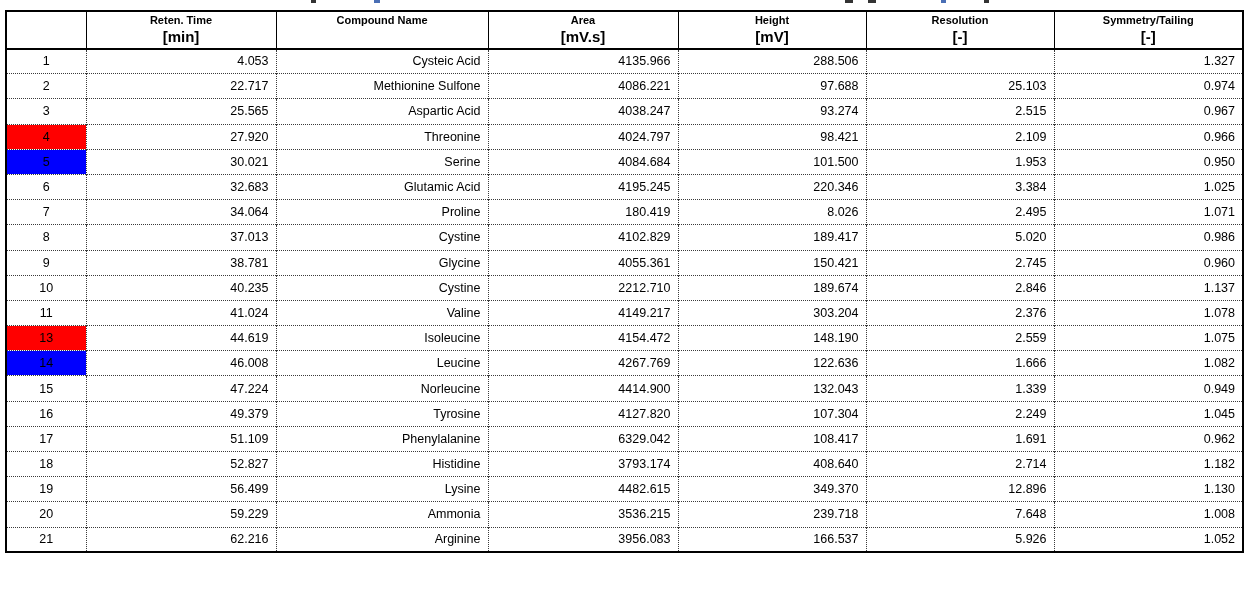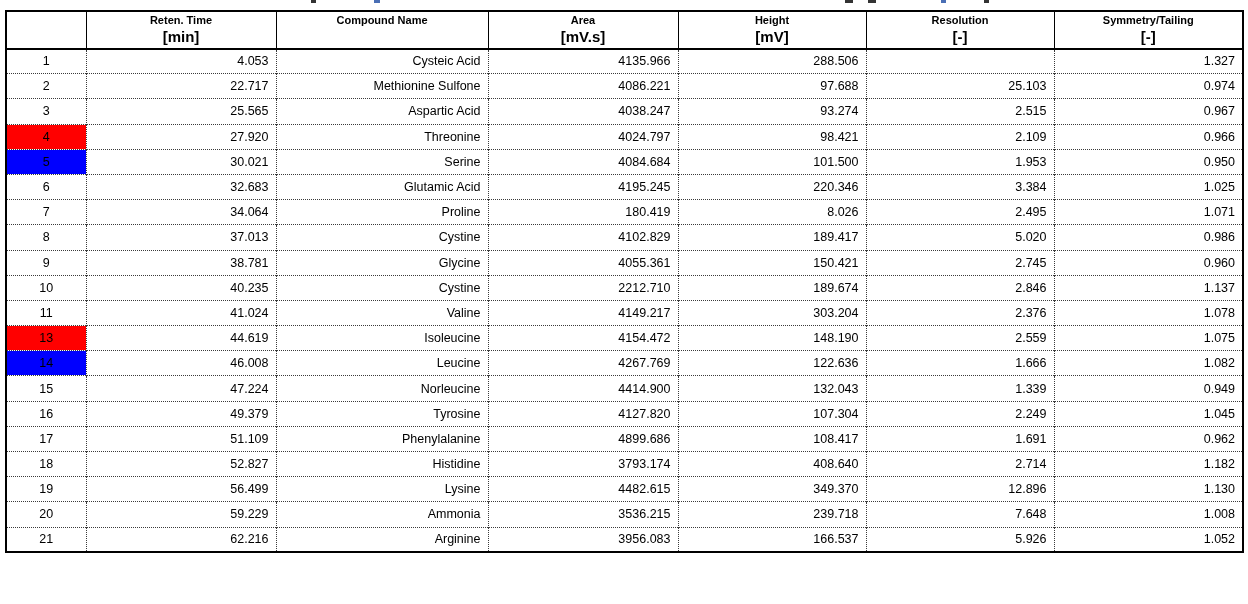--- a/index.html
+++ b/index.html
@@ -260,21 +260,21 @@
     <td class="c-left">Tyrosine</td>
     <td class="c-right">4127.820</td>
     <td class="c-right">107.304</td>
     <td class="c-right">2.249</td>
     <td class="c-right">1.045</td>
   </tr>
         <tr>
     <td class="c-num">17</td>
     <td class="c-right">51.109</td>
     <td class="c-left">Phenylalanine</td>
-    <td class="c-right">4899.686</td>
+    <td class="c-right">6329.042</td>
     <td class="c-right">108.417</td>
     <td class="c-right">1.691</td>
     <td class="c-right">0.962</td>
   </tr>
         <tr>
     <td class="c-num">18</td>
     <td class="c-right">52.827</td>
     <td class="c-left">Histidine</td>
     <td class="c-right">3793.174</td>
     <td class="c-right">408.640</td>

